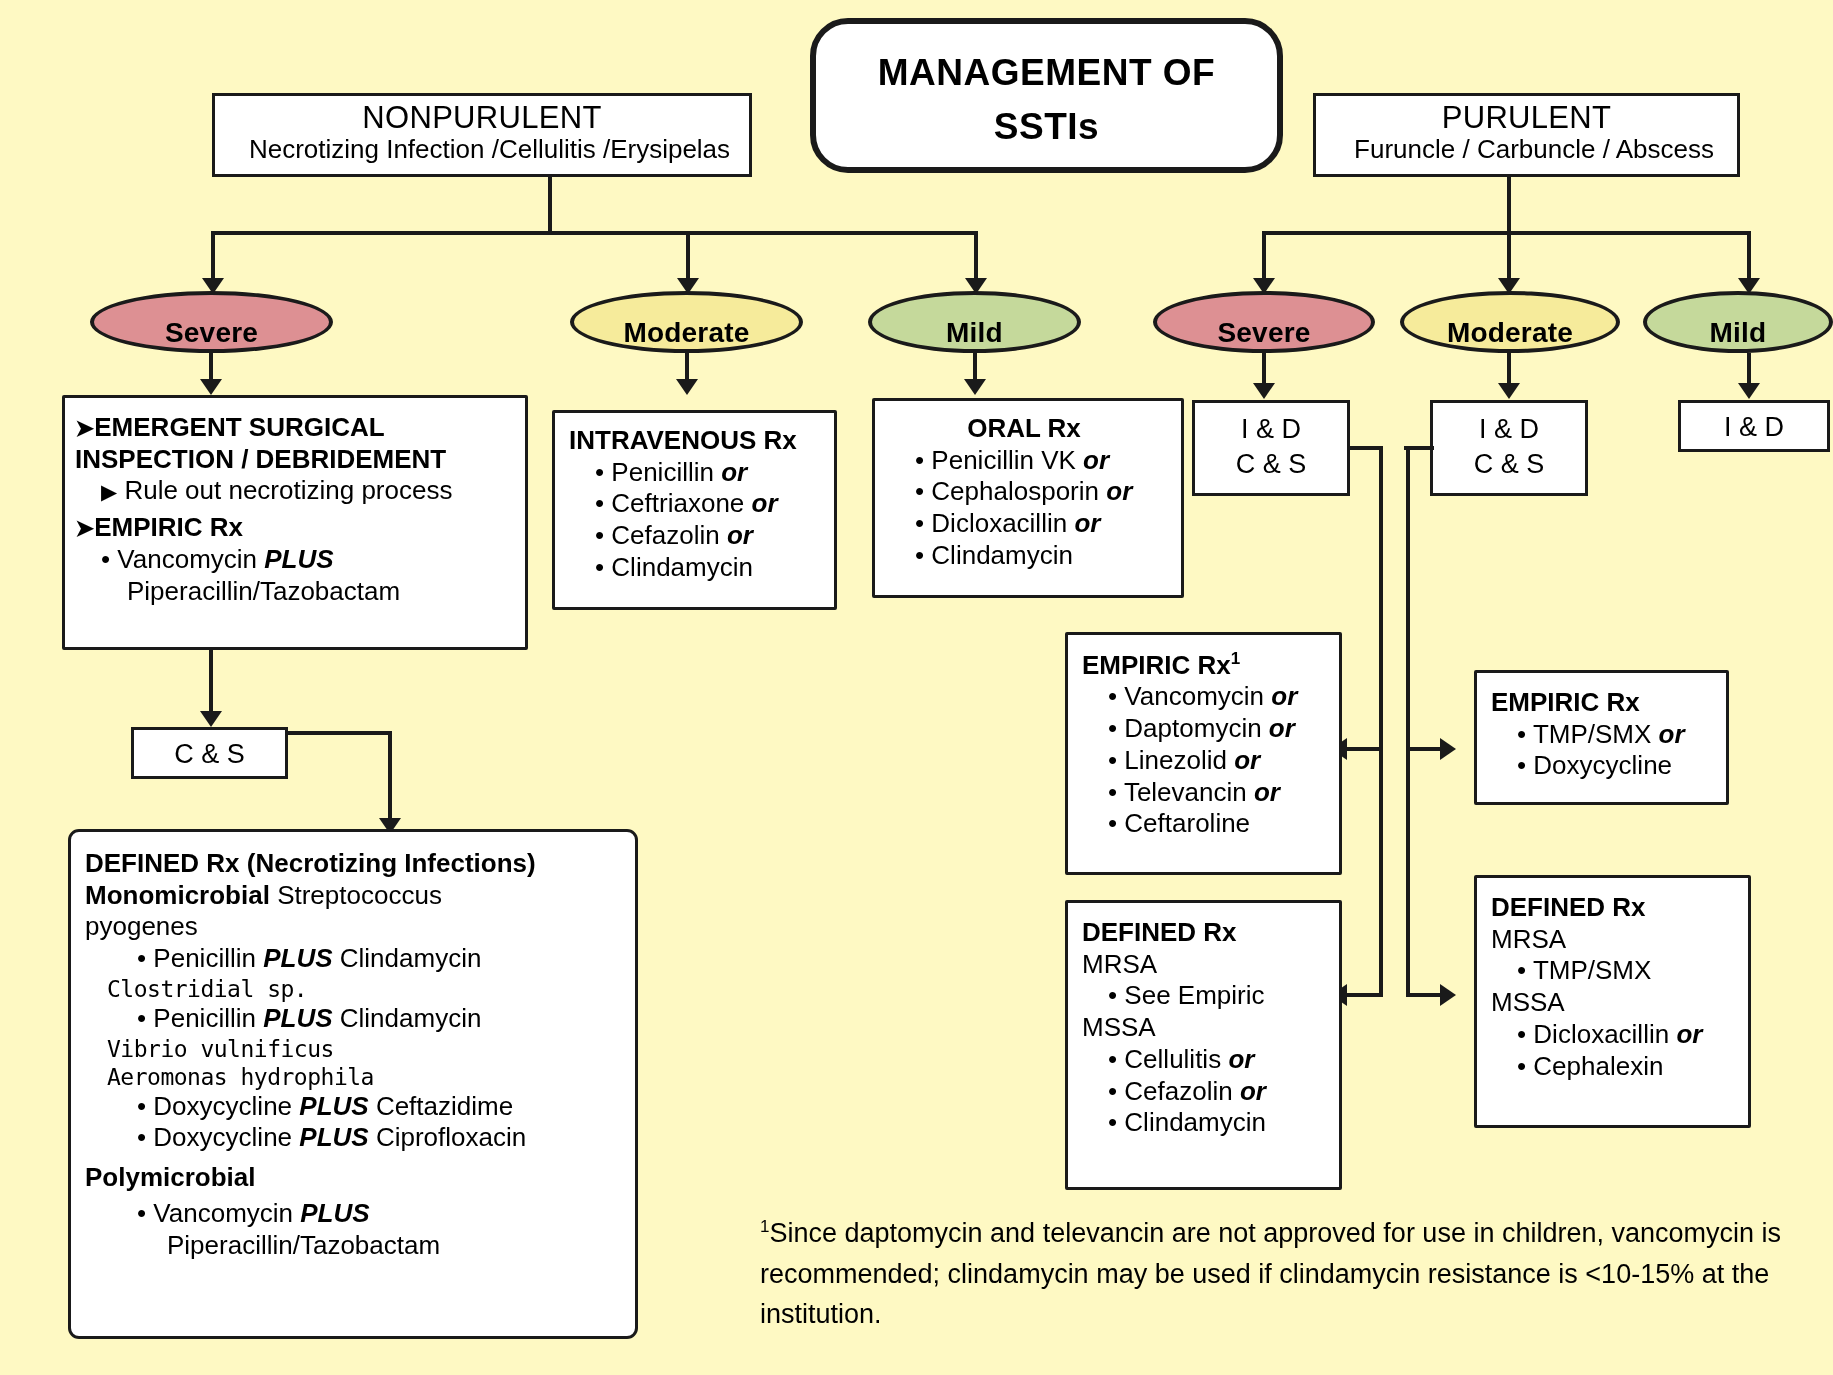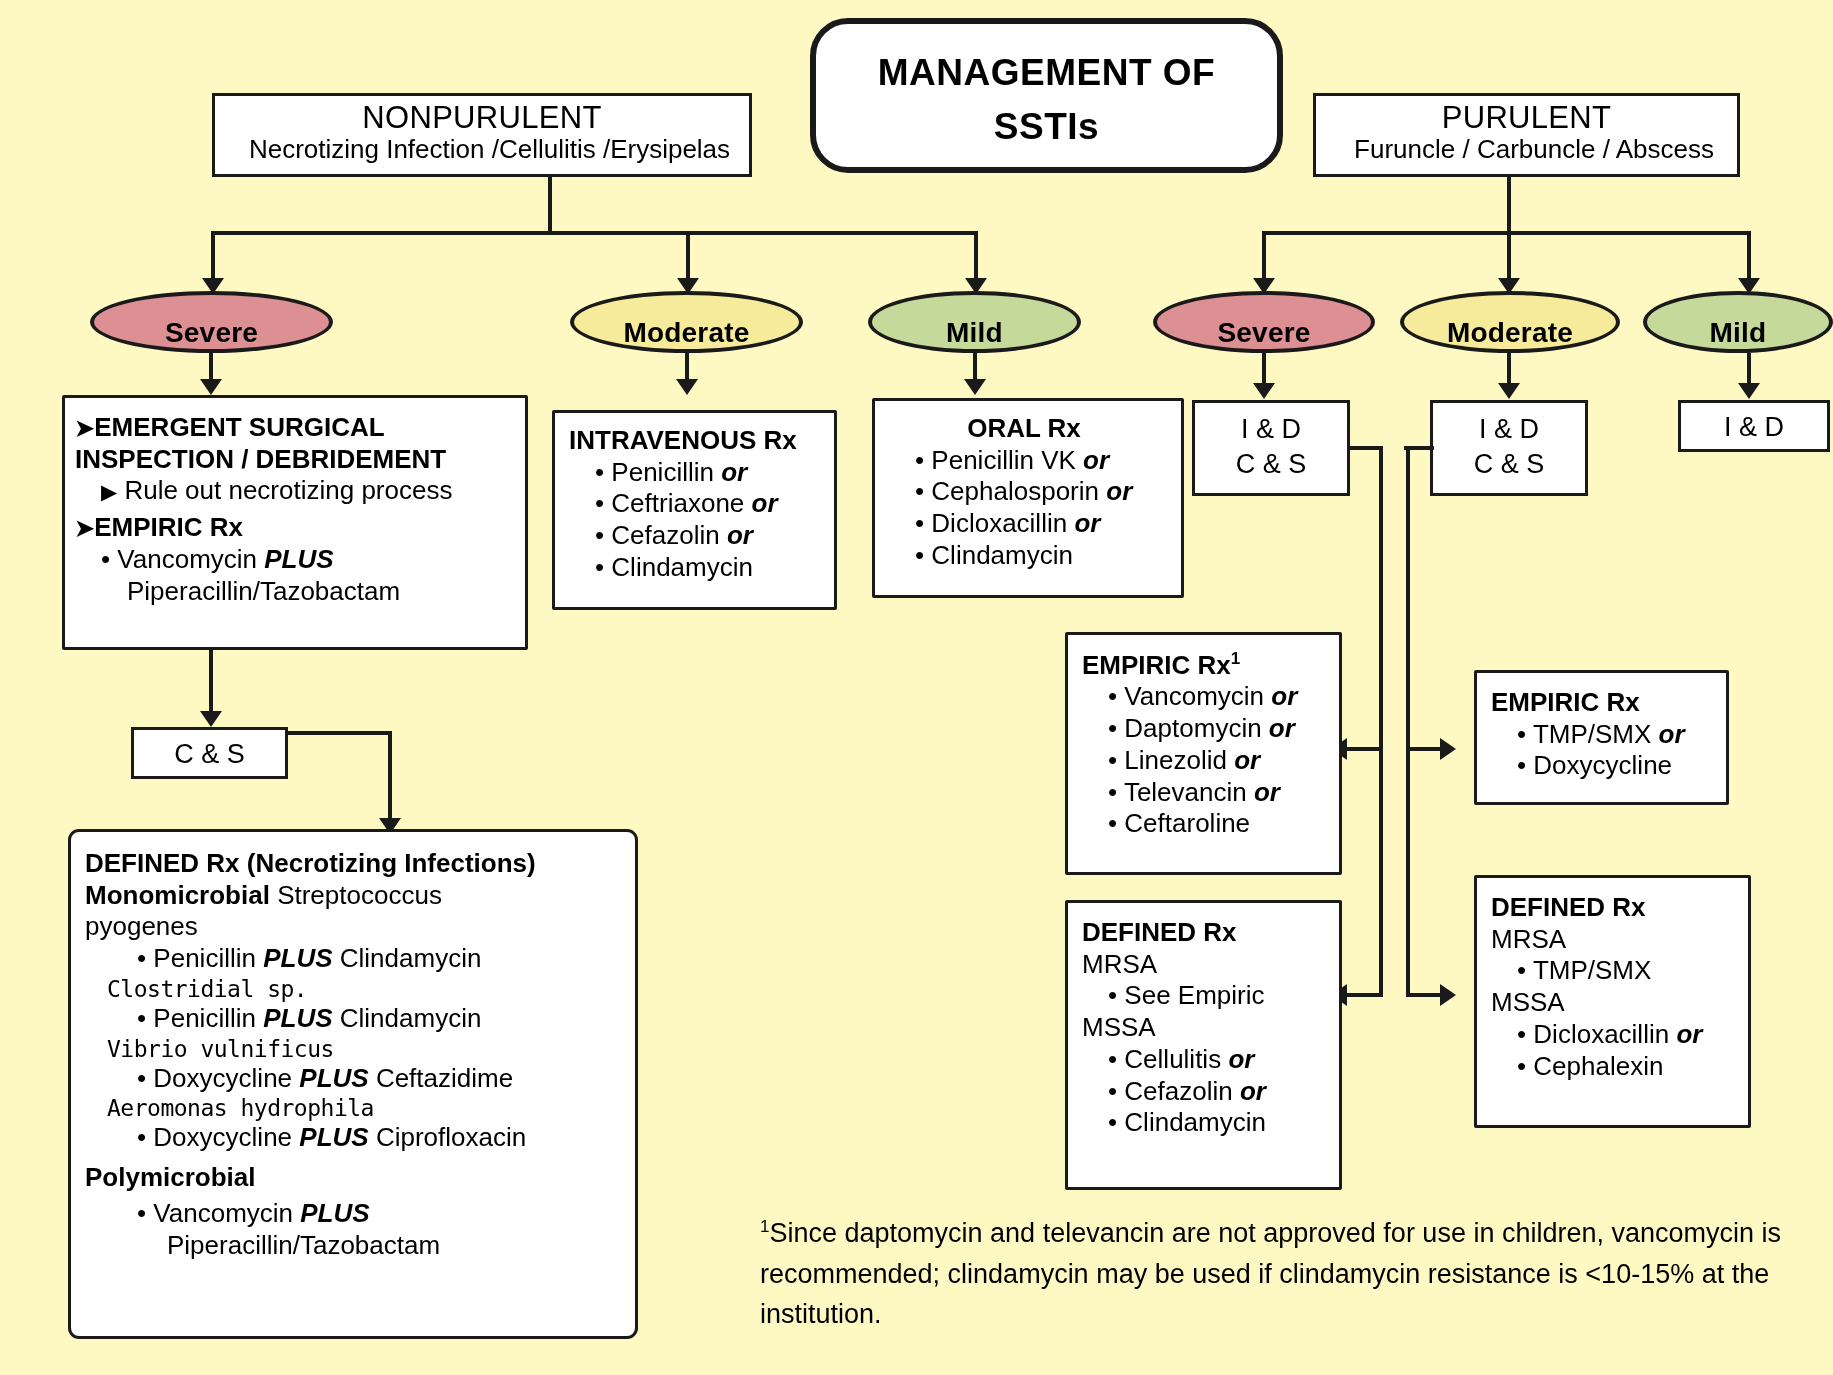--- a/index.html
+++ b/index.html
@@ -229,22 +229,22 @@
 
   <div class="box round-lg" style="left:68px;top:829px;width:570px;height:510px;border-radius:11px;">
     <div class="bx-txt" style="left:14px;top:16px;width:548px;">
       <div class="row bx-hd">DEFINED Rx (Necrotizing Infections)</div>
       <div class="row"><span class="b">Monomicrobial</span> <span>Streptococcus</span></div>
       <div class="row">pyogenes</div>
       <div class="row ind2"><span>•</span> <span>Penicillin</span> <span class="i">PLUS</span> <span>Clindamycin</span></div>
       <div class="row mono ind1" style="padding-left:22px;">Clostridial sp.</div>
       <div class="row ind2"><span>•</span> <span>Penicillin</span> <span class="i">PLUS</span> <span>Clindamycin</span></div>
       <div class="row mono ind1" style="padding-left:22px;">Vibrio vulnificus</div>
+      <div class="row mono ind1" style="padding-left:22px;">Aeromonas  hydrophila</div>
       <div class="row ind2"><span>•</span> <span>Doxycycline</span> <span class="i">PLUS</span> <span>Ceftazidime</span></div>
-      <div class="row mono ind1" style="padding-left:22px;">Aeromonas  hydrophila</div>
       <div class="row ind2"><span>•</span> <span>Doxycycline</span> <span class="i">PLUS</span> <span>Ciprofloxacin</span></div>
       <div class="row b" style="margin-top:8px;">Polymicrobial</div>
       <div class="row ind2" style="margin-top:4px;"><span>•</span> <span>Vancomycin</span> <span class="i">PLUS</span></div>
       <div class="row" style="padding-left:82px;">Piperacillin/Tazobactam</div>
     </div>
   </div>
 
   <div class="box thin ctr" style="left:1192px;top:400px;width:158px;height:96px;">
     <div class="smallbox-txt" style="padding-top:9px;">I &amp; D</div>
     <div class="smallbox-txt">C &amp; S</div>

